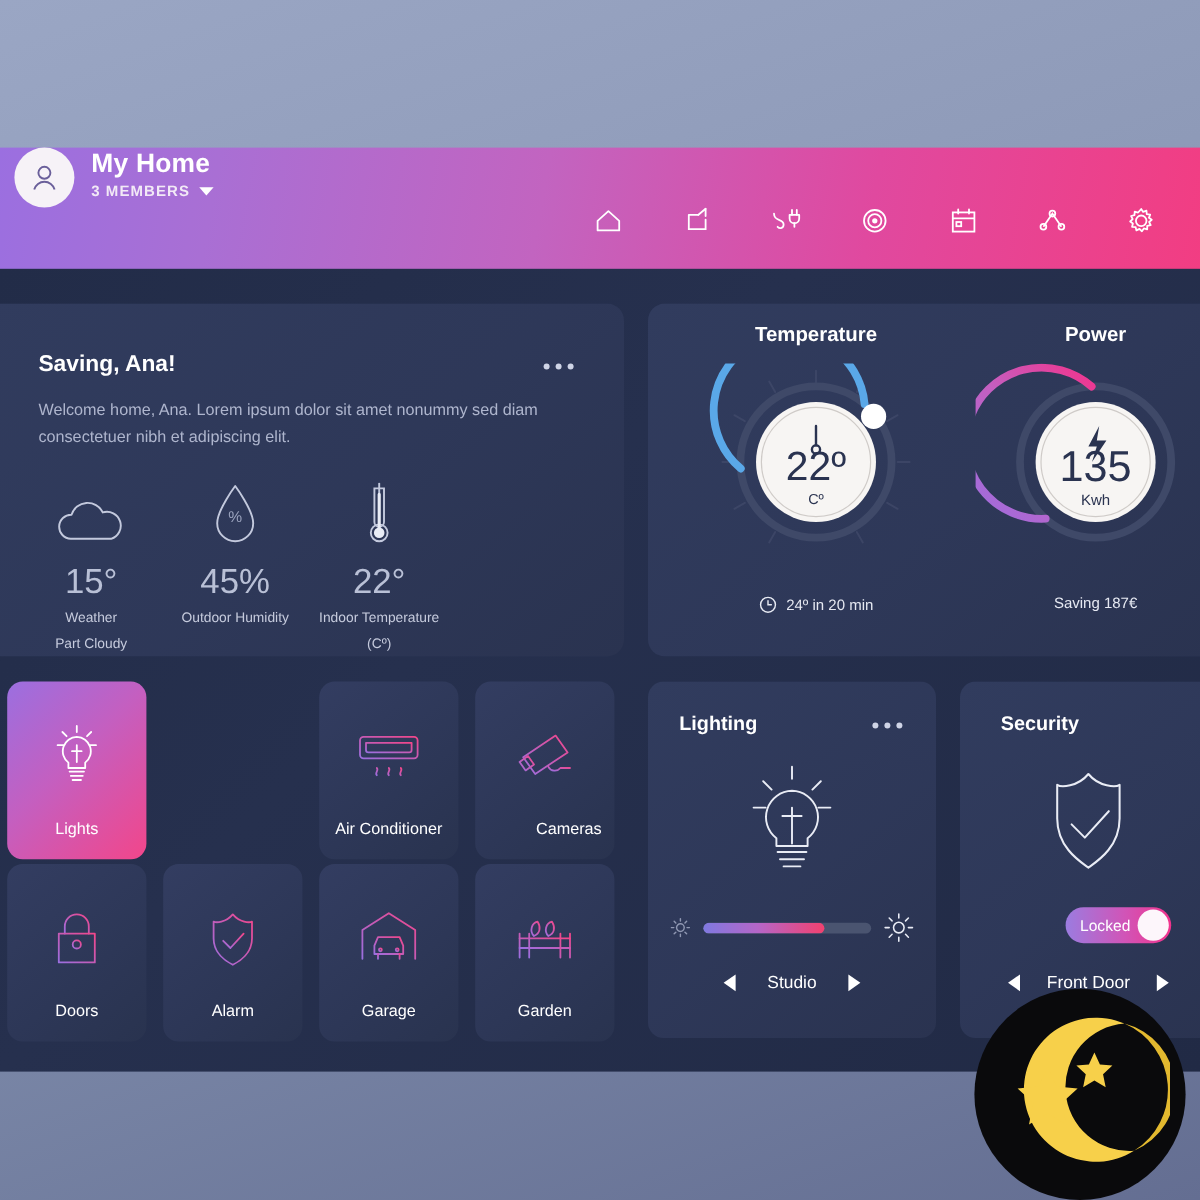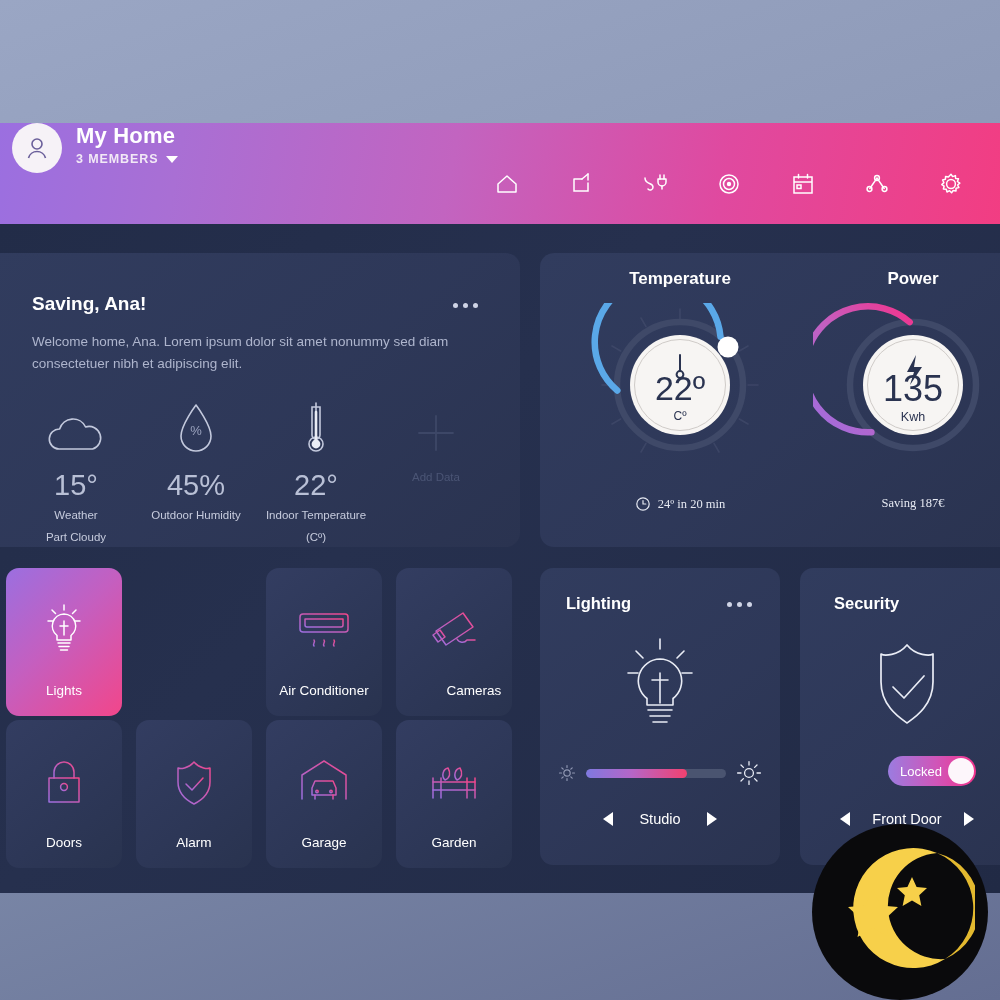--- a/index.html
+++ b/index.html
@@ -72,21 +72,21 @@
                  border-radius: 14px 0 0 14px; }
   .gauge-title { position: absolute; top: 16px; color: #fff; font-size: 17px;
                  font-weight: bold; text-align: center; width: 200px; }
   #temp-title { left: 40px; }
   #power-title { left: 273px; }
   .gauge-wrap { position: absolute; top: 50px; width: 200px; height: 170px; }
   #temp-gauge { left: 40px; }
   #power-gauge { left: 273px; }
   .gauge-foot { position: absolute; top: 243px; width: 200px; text-align: center;
                 color: #e6e9f2; font-size: 12.5px;
-                display: flex; align-items: center; justify-content: center; gap: 7px; font-family: Liberation Serif, serif; }
+                display: flex; align-items: center; justify-content: center; gap: 7px; }
   #temp-foot { left: 40px; }
   #power-foot { left: 273px; }
 
   
   .tile {
     position: absolute; width: 116px; height: 148px; border-radius: 13px;
     background: linear-gradient(140deg, #333d61 0%, #2d3757 60%, #29334f 100%);
     display: flex; flex-direction: column; align-items: center;
     justify-content: flex-end; padding-bottom: 18px;
   }
@@ -259,29 +259,20 @@
             <circle cx="15" cy="45" r="7"></circle>
             <circle cx="15" cy="45" r="4.4" fill="#e9ecf5" stroke="none"></circle>
             <path d="M15 41 v-28" stroke="#e9ecf5" stroke-width="2.6" stroke-linecap="round"></path>
           </svg>
         </div>
         <div class="stat-value">22°</div>
         <div class="stat-label">Indoor Temperature</div>
         <div class="stat-label">(Cº)</div>
       </div>
 
-      <div class="stat muted">
-        <div class="stat-icon">
-          <svg width="46" height="48" viewBox="0 0 46 48" fill="none" stroke="#3d4767" stroke-width="1.8">
-            <path d="M23 7 V41 M6 24 H40" stroke-linecap="round"></path>
-          </svg>
-        </div>
-        <div class="stat-value"></div>
-        <div class="stat-label">Add Data</div>
-      </div>
 
     </div>
   </section>
 
   <section class="card" id="gauges-card">
 
     <div class="gauge-title" id="temp-title">Temperature</div>
     <div class="gauge-wrap" id="temp-gauge">
       <svg width="200" height="170" viewBox="0 0 200 170">
         <g stroke="#46507090" stroke-width="1.6" stroke-linecap="round">

